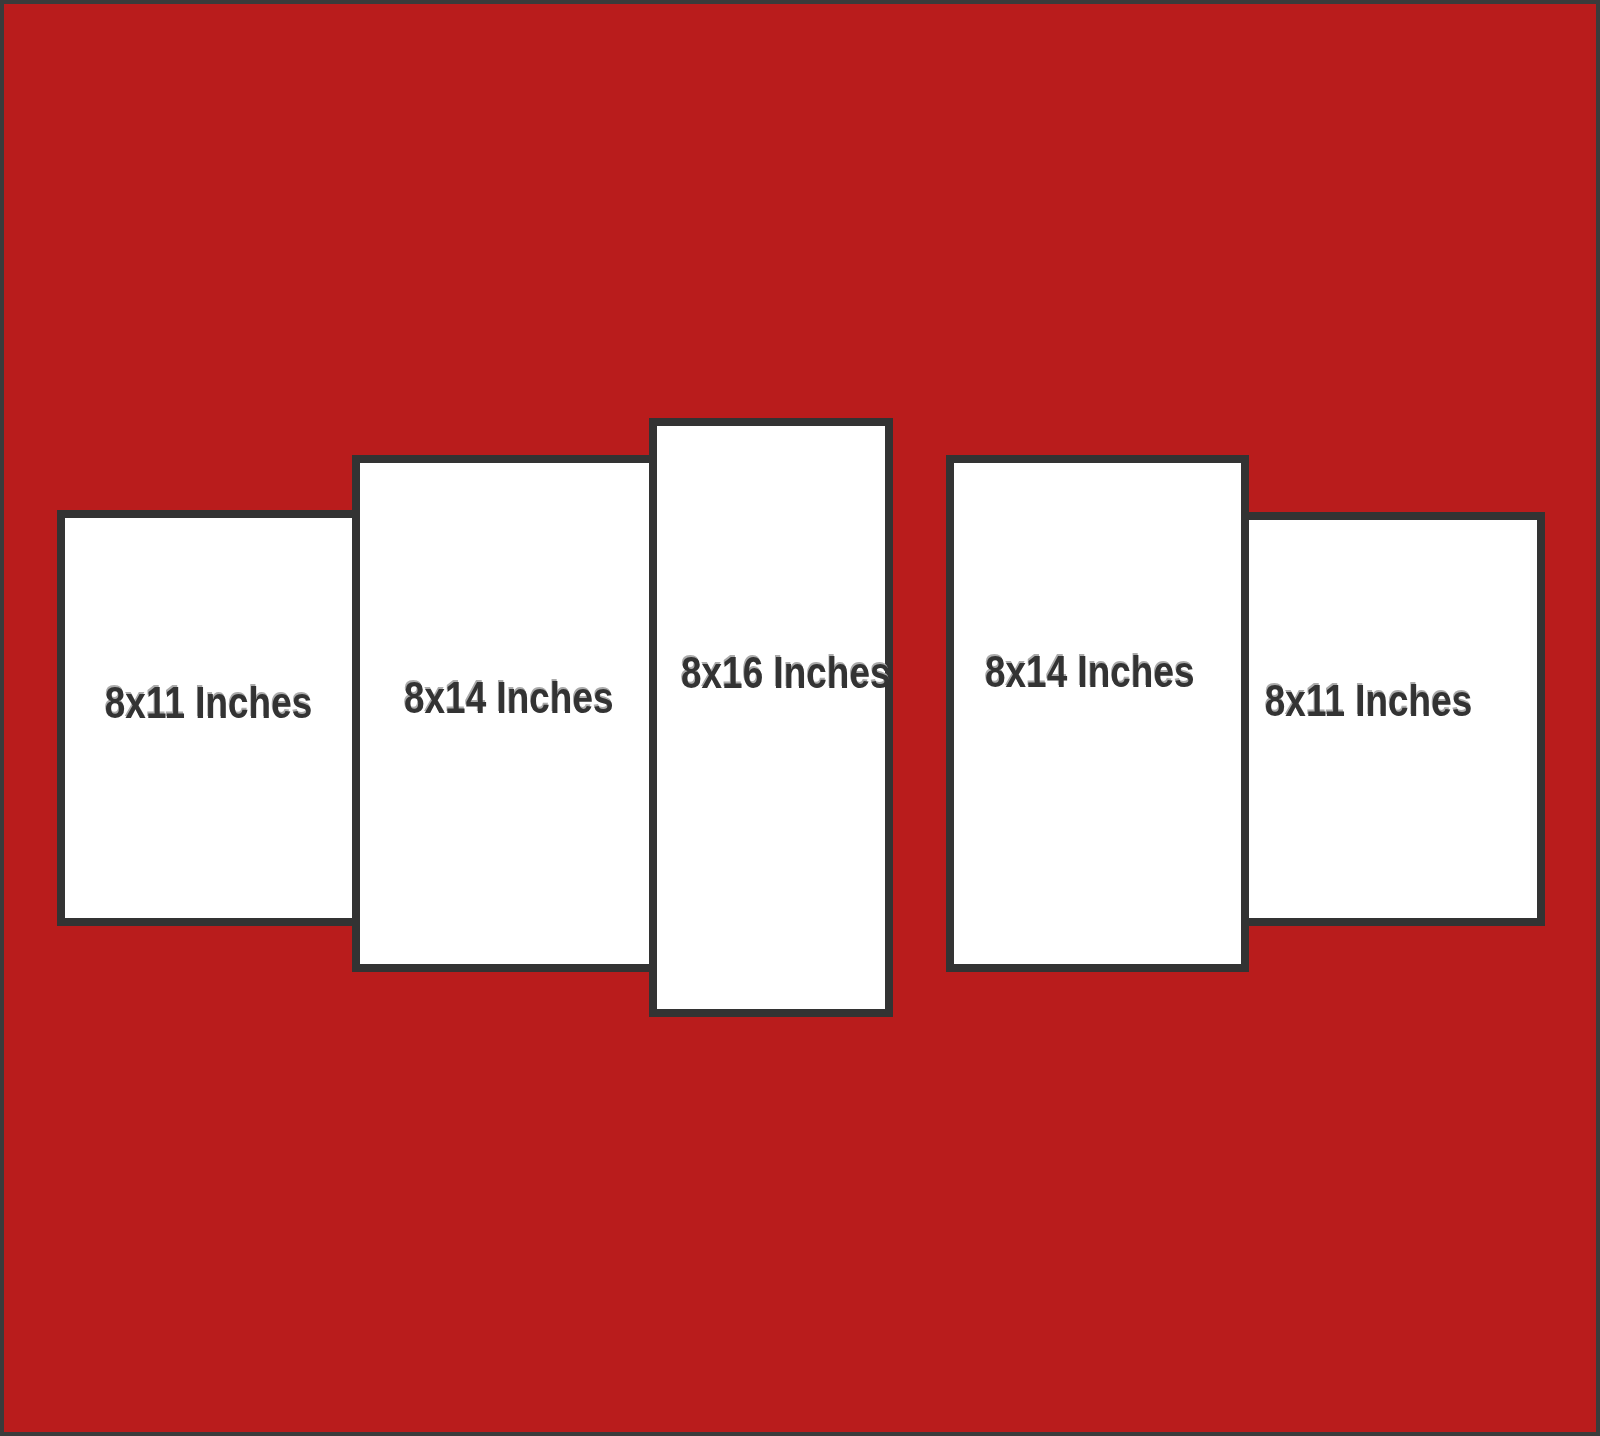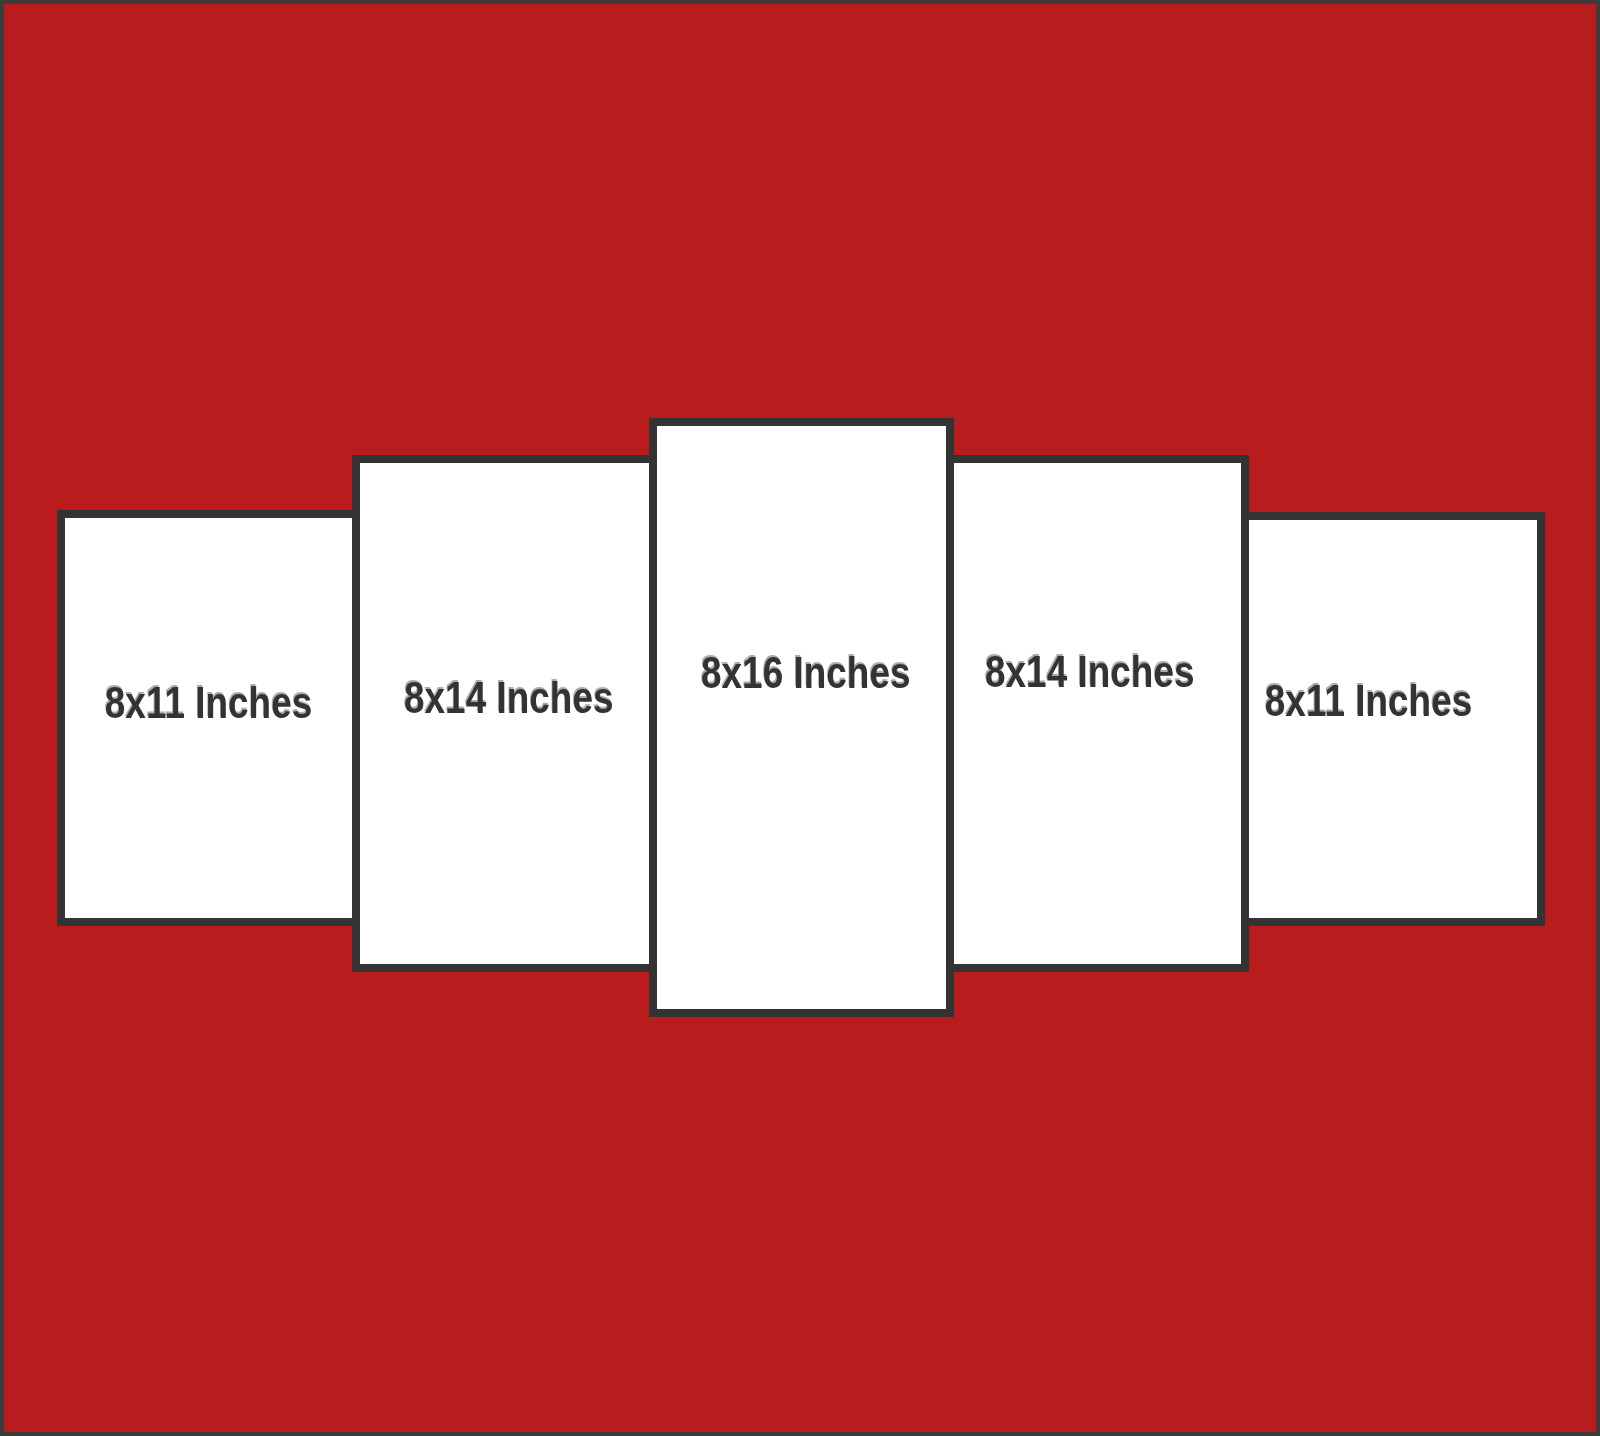--- a/index.html
+++ b/index.html
@@ -25,21 +25,21 @@
   }
   
   .panel {
     position: absolute;
     box-sizing: border-box;
     border: 8px solid #333333;
     background: #ffffff;
   }
   .panel.p1 { left: 57px;   top: 510px; width: 303px; height: 416px; z-index: 1; }
   .panel.p2 { left: 352px;  top: 455px; width: 305px; height: 517px; z-index: 2; }
-  .panel.p3 { left: 649px;  top: 418px; width: 305px; height: 599px; z-index: 3; }
+  .panel.p3 { left: 649px;  top: 418px; width: 244px; height: 599px; z-index: 3; }
   .panel.p4 { left: 946px;  top: 455px; width: 303px; height: 517px; z-index: 2; }
   .panel.p5 { left: 1241px; top: 512px; width: 304px; height: 414px; z-index: 1; }
 
   
   .label-row {
     position: absolute;
     left: 0;
     width: 100%;
     text-align: center;
     line-height: 44px;

